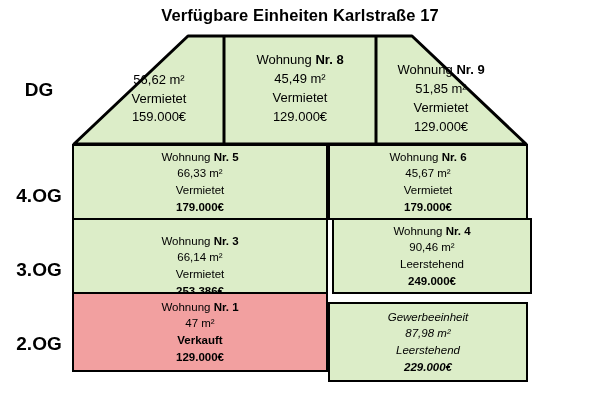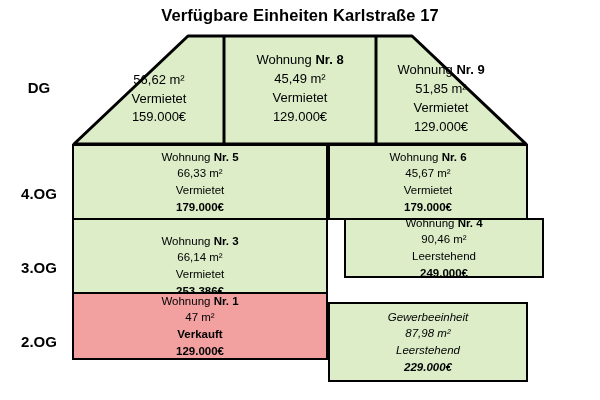--- a/index.html
+++ b/index.html
@@ -33,21 +33,21 @@
     top: 34px;
     width: 600px;
     height: 348px;
   }
 
   .floor-label {
     position: absolute;
     left: 6px;
     width: 66px;
     text-align: center;
-    font-size: 15px;
+    font-size: 19px;
     font-weight: bold;
   }
 
   .unit {
     position: absolute;
     box-sizing: border-box;
     border: 2px solid #000000;
     background: #dcedc8;
     display: flex;
     flex-direction: column;
@@ -169,31 +169,31 @@
   <div class="unit" style="left:72px; top:184px; width:256px; height:96px;">
     <div class="ln">
       <span>Wohnung</span>
       <b>Nr. 3</b>
     </div>
     <div class="ln">66,14 m²</div>
     <div class="ln">Vermietet</div>
     <div class="ln price">253.386€</div>
   </div>
 
-  <div class="unit" style="left:344px; top:184px; width:200px; height:60px;">
+  <div class="unit" style="left:332px; top:184px; width:200px; height:76px;">
     <div class="ln">
       <span>Wohnung</span>
       <b>Nr. 4</b>
     </div>
     <div class="ln">90,46 m²</div>
     <div class="ln">Leerstehend</div>
     <div class="ln price">249.000€</div>
   </div>
 
-  <div class="unit sold" style="left:72px; top:258px; width:256px; height:68px;">
+  <div class="unit sold" style="left:72px; top:258px; width:256px; height:80px;">
     <div class="ln">
       <span>Wohnung</span>
       <b>Nr. 1</b>
     </div>
     <div class="ln">47 m²</div>
     <div class="ln price">Verkauft</div>
     <div class="ln price">129.000€</div>
   </div>
 
   <div class="unit" style="left:328px; top:268px; width:200px; height:80px;font-style:italic;">

